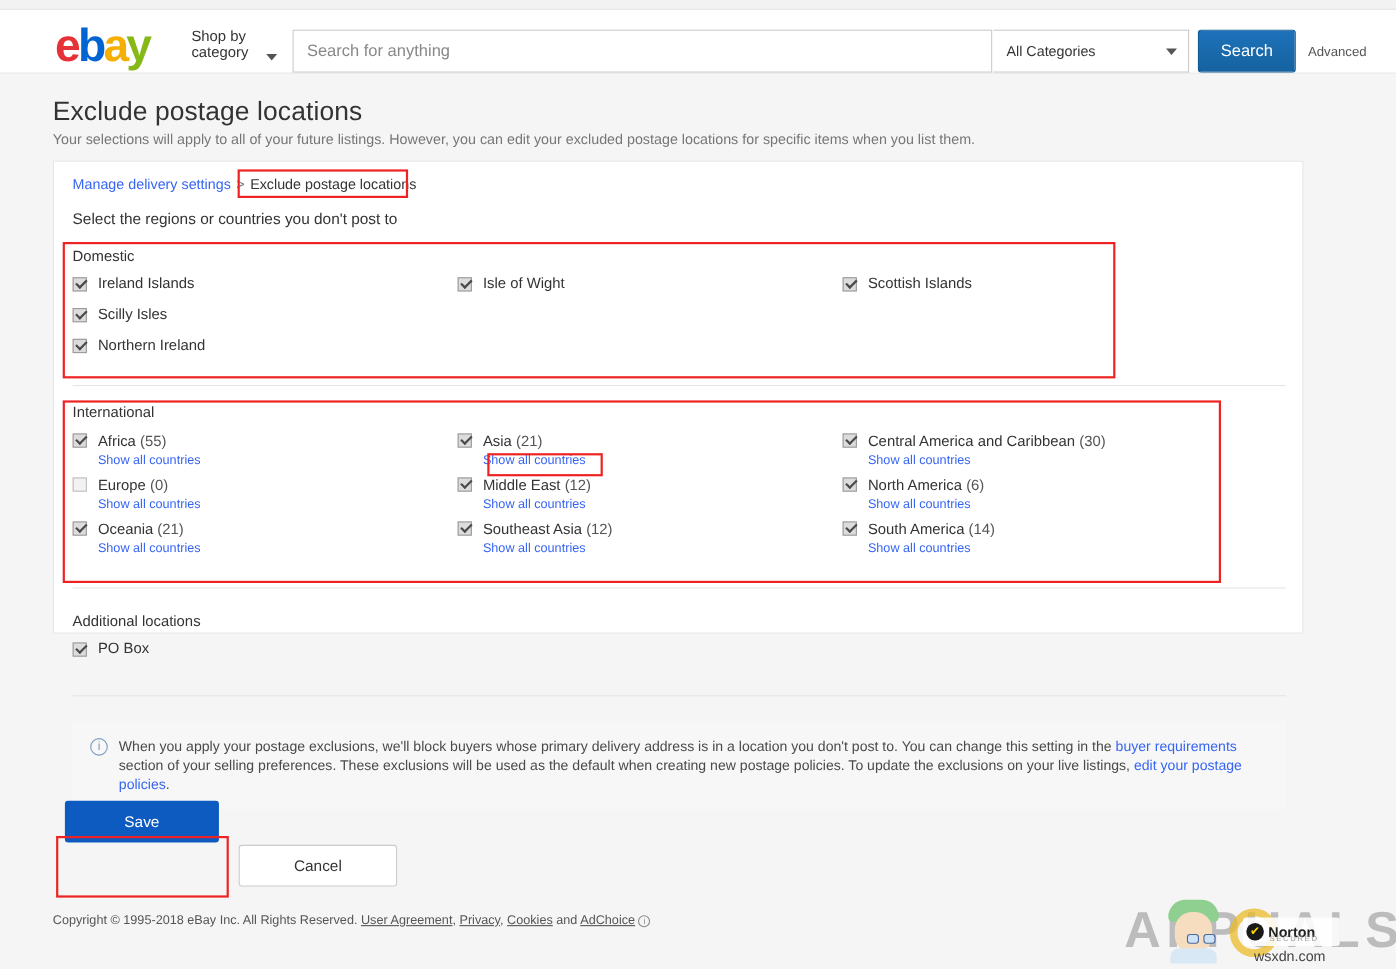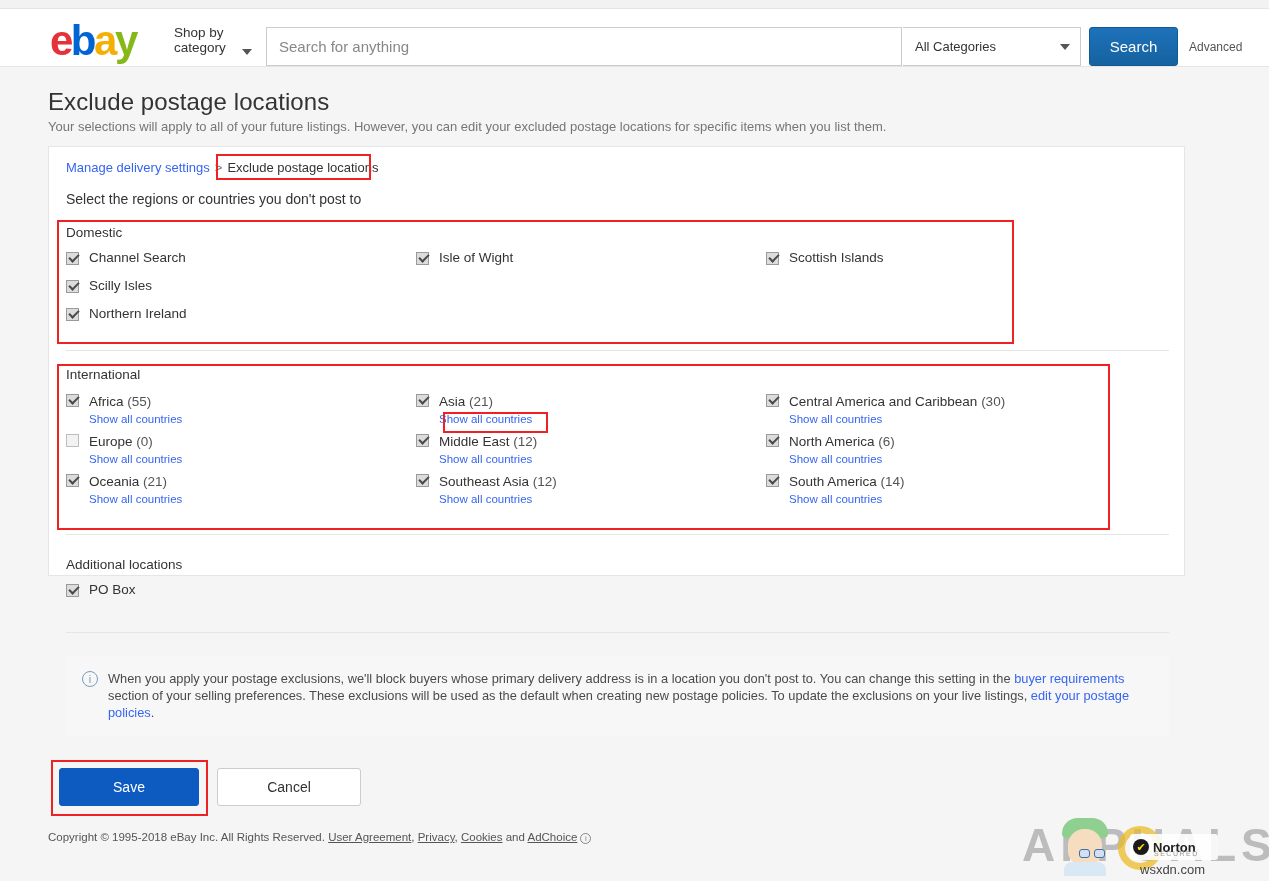--- a/index.html
+++ b/index.html
@@ -195,21 +195,21 @@
     color: #7a9bc0; font-size: 11px; line-height: 14px;
     text-align: center; margin-right: 10px; margin-top: 1px;
   }
   .info-text {
     font-size: 12.8px; color: #4a4a4a; line-height: 17px;
   }
   .info-text a { color: #3665f3; text-decoration: none; cursor: pointer; }
 
   
   .btn-save {
-    position: absolute; left: 59px; top: 768px;
+    position: absolute; left: 59px; top: 728px;
     width: 140px; height: 38px;
     background: #0d5bc0; border: 1px solid #0d5bc0; border-radius: 3px;
     color: #fff; font-size: 14px;
     display: flex; align-items: center; justify-content: center;
     cursor: pointer;
   }
   .btn-cancel {
     position: absolute; left: 217px; top: 768px;
     width: 144px; height: 38px;
     background: #fff; border: 1px solid #ccc; border-radius: 3px;
@@ -341,21 +341,21 @@
 
     <div class="instruction">Select the regions or countries you don't post to</div>
 
     <div class="region" style="top:78px;">
       <div class="region-title">Domestic</div>
       <div class="grid3">
 
         <div class="col">
           <div class="cbrow">
             <span class="cbox checked"></span>
-            <span class="cblabel">Channel Search</span>
+            <span class="cblabel">Ireland Islands</span>
           </div>
           <div class="cbrow">
             <span class="cbox checked"></span>
             <span class="cblabel">Scilly Isles</span>
           </div>
           <div class="cbrow">
             <span class="cbox checked"></span>
             <span class="cblabel">Northern Ireland</span>
           </div>
         </div>

